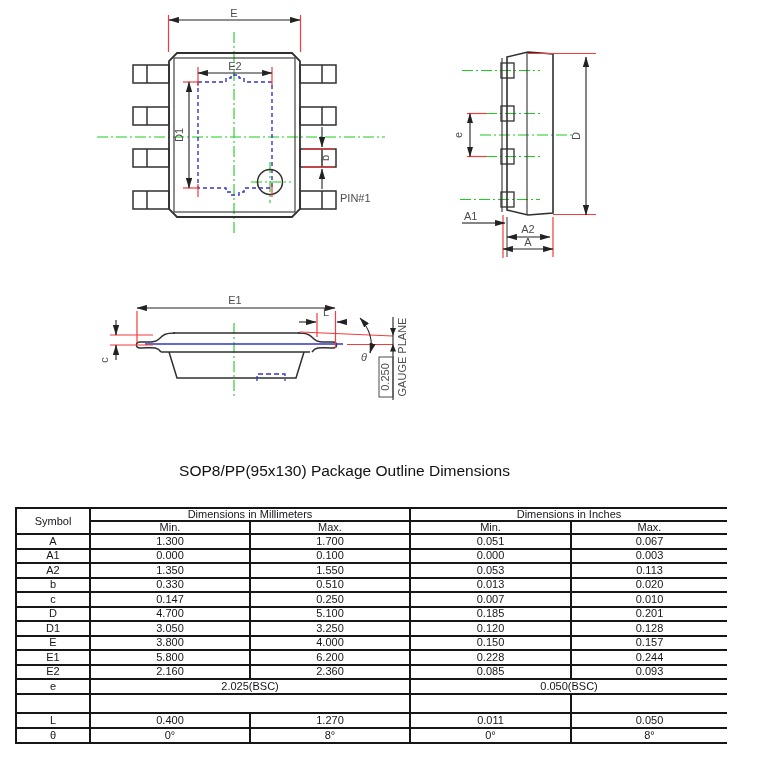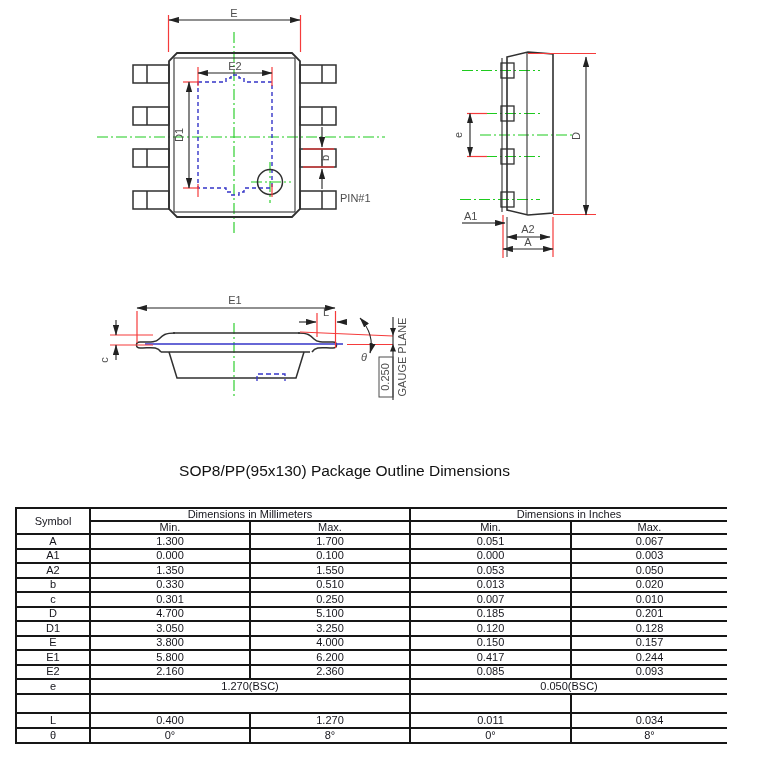--- a/index.html
+++ b/index.html
@@ -238,32 +238,32 @@
           <td>0.000</td>
           <td>0.100</td>
           <td>0.000</td>
           <td>0.003</td>
         </tr>
         <tr class="r">
           <td>A2</td>
           <td>1.350</td>
           <td>1.550</td>
           <td>0.053</td>
-          <td>0.050</td>
+          <td>0.113</td>
         </tr>
         <tr class="r">
           <td>b</td>
           <td>0.330</td>
           <td>0.510</td>
           <td>0.013</td>
           <td>0.020</td>
         </tr>
         <tr class="r">
           <td>c</td>
-          <td>0.301</td>
+          <td>0.147</td>
           <td>0.250</td>
           <td>0.007</td>
           <td>0.010</td>
         </tr>
         <tr class="r">
           <td>D</td>
           <td>4.700</td>
           <td>5.100</td>
           <td>0.185</td>
           <td>0.201</td>
@@ -279,50 +279,50 @@
           <td>E</td>
           <td>3.800</td>
           <td>4.000</td>
           <td>0.150</td>
           <td>0.157</td>
         </tr>
         <tr class="r">
           <td>E1</td>
           <td>5.800</td>
           <td>6.200</td>
-          <td>0.417</td>
+          <td>0.228</td>
           <td>0.244</td>
         </tr>
         <tr class="r">
           <td>E2</td>
           <td>2.160</td>
           <td>2.360</td>
           <td>0.085</td>
           <td>0.093</td>
         </tr>
 
         <tr class="r">
           <td>e</td>
-          <td colspan="2">1.270(BSC)</td>
+          <td colspan="2">2.025(BSC)</td>
           <td colspan="2">0.050(BSC)</td>
         </tr>
 
         <tr class="re">
           <td></td>
           <td colspan="2"></td>
           <td></td>
           <td></td>
         </tr>
 
         <tr class="rl">
           <td>L</td>
           <td>0.400</td>
           <td>1.270</td>
           <td>0.011</td>
-          <td>0.034</td>
+          <td>0.050</td>
         </tr>
         <tr class="rl">
           <td>θ</td>
           <td>0°</td>
           <td>8°</td>
           <td>0°</td>
           <td>8°</td>
         </tr>
       </tbody>
     </table>

